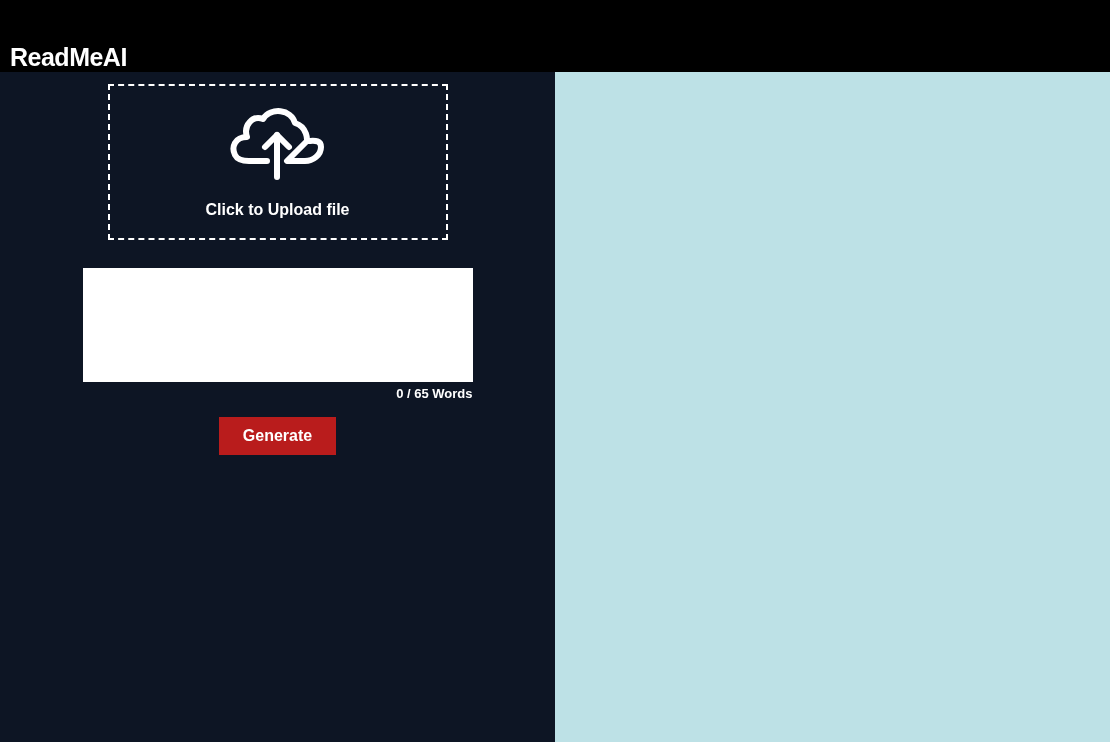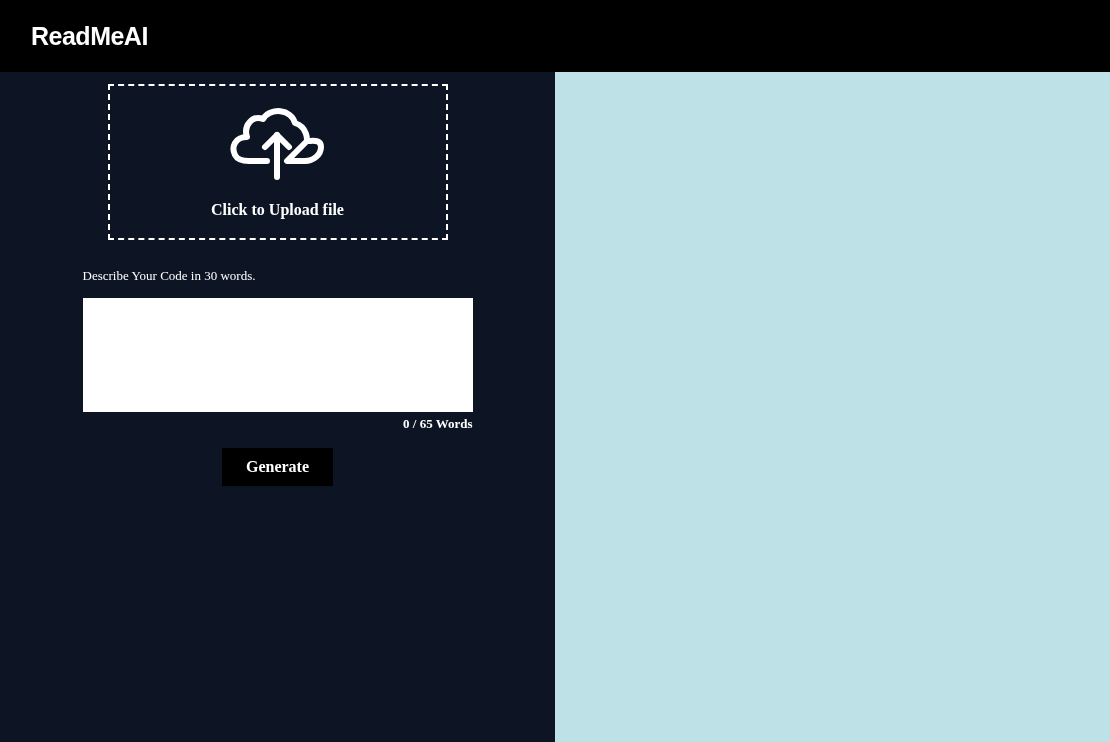--- a/index.html
+++ b/index.html
@@ -12,43 +12,42 @@
       height: 742px;
       font-family: Arial, Helvetica, sans-serif;
       background: #0d1117;
       overflow: hidden;
     }
     .header {
       width: 100%;
       height: 72px;
       background: #000000;
       display: flex;
-      align-items: center;
-      padding-left: 31px;
+      align-items: flex-end;
+      padding-left: 10px;
     }
     .logo-text {
       color: #ffffff;
       font-size: 25px;
       font-weight: 700;
       letter-spacing: -0.5px;
     }
     .main {
       display: flex;
       width: 100%;
       height: calc(100% - 72px);
     }
     .left-pane {
       width: 555px;
       height: 100%;
       background: #0d1524;
       padding: 12px 80px 0 80px;
       display: flex;
       flex-direction: column;
       align-items: center;
-      font-family: Liberation Serif, serif;
     }
     .upload-box {
       width: 340px;
       height: 156px;
       border: 2px dashed #ffffff;
       display: flex;
       flex-direction: column;
       align-items: center;
       justify-content: center;
       cursor: pointer;
@@ -90,21 +89,21 @@
     }
     .word-count {
       color: #ffffff;
       font-size: 13px;
       font-weight: 700;
       text-align: right;
     }
     .generate-btn {
       display: block;
       margin: 16px auto 0 auto;
-      background: #000000;
+      background: #b91c1c;
       color: #ffffff;
       border: none;
       padding: 10px 24px;
       font-size: 16px;
       font-weight: 700;
       cursor: pointer;
       font-family: inherit;
     }
     .right-pane {
       width: 555px;
@@ -126,21 +125,20 @@
         <svg width="105" height="80" viewBox="0 0 105 80" fill="none">
           <path d="M82 36 C82 36 83 22 70 18 C66 4 46 2 38 14 C28 10 18 20 22 32 C10 32 6 42 10 50 C12 54 18 56 24 56 L42 56 M62 56 L80 56 C88 56 96 50 96 42 C96 34 88 36 82 36 Z" stroke="#ffffff" stroke-width="6" stroke-linecap="round" stroke-linejoin="round" fill="none"></path>
           <path d="M52 72 L52 30" stroke="#ffffff" stroke-width="6" stroke-linecap="round"></path>
           <path d="M40 42 L52 30 L64 42" stroke="#ffffff" stroke-width="6" stroke-linecap="round" stroke-linejoin="round" fill="none"></path>
         </svg>
       </div>
       <span class="upload-text">Click to Upload file</span>
     </div>
 
     <div class="form-section">
-      <label class="describe-label">Describe Your Code in 30 words.</label>
       <textarea class="describe-input" value="" style=""></textarea>
       <div class="word-count">0 / 65 Words</div>
       <button class="generate-btn">Generate</button>
     </div>
   </div>
 
   <div class="right-pane"></div>
 </div>
 
 </body></html>

